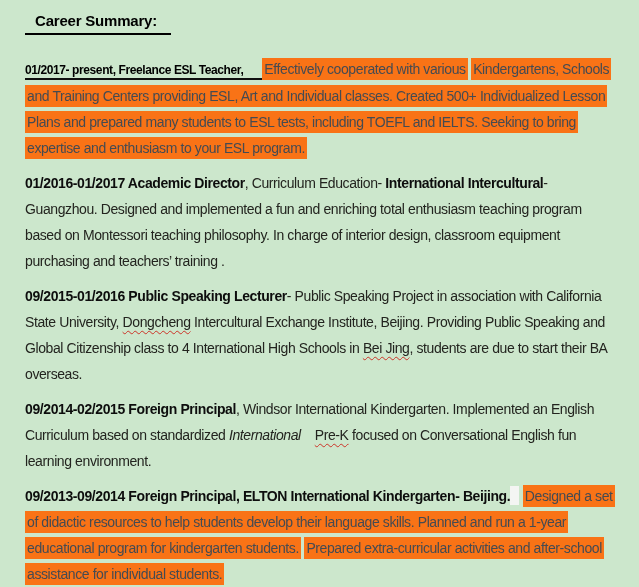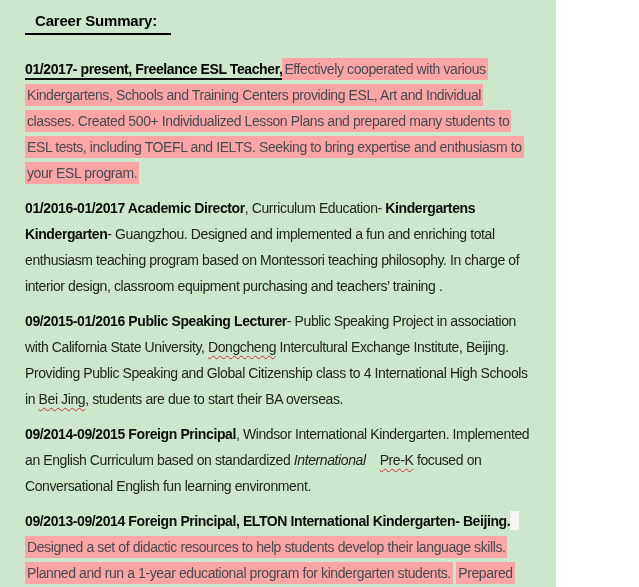--- a/index.html
+++ b/index.html
@@ -1,17 +1,17 @@
 <!DOCTYPE html>
 <html><head>
 <meta charset="utf-8">
 <style>
   html,body { margin:0; padding:0; background:#ffffff; }
   .page {
-    width:556px; height:587px;
+    width:639px; height:587px;
     box-sizing:border-box;
     background:#cce7cc;
     font-family:"Liberation Sans", sans-serif;
     font-size:14px;
     letter-spacing:-0.4px;
     line-height:26px;
     color:#23241f;
     padding:8px 25px 0 25px;
     overflow:hidden;
   }
@@ -22,33 +22,33 @@
     color:#000;
     letter-spacing:-0.2px;
     border-bottom:2px solid #000;
     padding:0 14px 1px 10px;
     margin:2px 0 0 0;
     line-height:22px;
   }
   .para { margin:9px 0 0 0; }
   .entry1 { margin-top:21px; }
   .title1 {
-    font-size:14px;
+    font-size:12px;
     font-weight:bold;
     color:#000;
     letter-spacing:-0.4px;
     border-bottom:2px solid #101010;
     padding-bottom:1px;
-    padding-right:0;
+    padding-right:19px;
   }
   .b { font-weight:bold; color:#0d0d0d;margin-top:28px; }
   .it { font-style:italic;margin-top:32px; }
   .pre { white-space:pre; }
   .hl {
-    background:#fca5a5;
+    background:#f97316;
     color:#454b52;
     padding:3px 2px;
     box-decoration-break:clone;
     -webkit-box-decoration-break:clone;
   }
   .hl-space {
     display:inline-block;
     width:9px; height:19px;
     background:#f4f5f3;
     vertical-align:-4px;
@@ -63,21 +63,21 @@
 </style>
 </head>
 <body>
 
 <div class="page">
 
   <h1 class="heading">Career Summary:</h1>
 
   <p class="para entry1"><span class="title1">01/2017- present, Freelance ESL Teacher,</span><span class="hl">Effectively cooperated with various</span> <span class="hl">Kindergartens, Schools and Training Centers providing ESL, Art and Individual classes. Created 500+ Individualized Lesson Plans and prepared many students to ESL tests, including TOEFL and IELTS. Seeking to bring expertise and enthusiasm to your ESL program.</span></p>
 
-  <p class="para"><span class="b">01/2016-01/2017 Academic Director</span><span>, Curriculum Education- </span><span class="b">Kindergartens Kindergarten</span><span>- Guangzhou. Designed and implemented a fun and enriching total enthusiasm teaching program based on Montessori teaching philosophy. In charge of interior design, classroom equipment purchasing and teachers’ training .</span></p>
+  <p class="para"><span class="b">01/2016-01/2017 Academic Director</span><span>, Curriculum Education- </span><span class="b">International Intercultural</span><span>- Guangzhou. Designed and implemented a fun and enriching total enthusiasm teaching program based on Montessori teaching philosophy. In charge of interior design, classroom equipment purchasing and teachers’ training .</span></p>
 
   <p class="para"><span class="b">09/2015-01/2016 Public Speaking Lecturer</span><span>- Public Speaking Project in association with California State University, </span><span class="sq">Dongcheng</span><span> Intercultural Exchange Institute, Beijing. Providing Public Speaking and Global Citizenship class to 4 International High Schools in </span><span class="sq">Bei Jing</span><span>, students are due to start their BA overseas.</span></p>
 
-  <p class="para"><span class="b">09/2014-09/2015 Foreign Principal</span><span>, Windsor International Kindergarten. Implemented an English Curriculum based on standardized </span><span class="it">International</span><span class="pre">    </span><span class="sq">Pre-K</span><span> focused on Conversational English fun learning environment.</span></p>
+  <p class="para"><span class="b">09/2014-02/2015 Foreign Principal</span><span>, Windsor International Kindergarten. Implemented an English Curriculum based on standardized </span><span class="it">International</span><span class="pre">    </span><span class="sq">Pre-K</span><span> focused on Conversational English fun learning environment.</span></p>
 
   <p class="para"><span class="b">09/2013-09/2014 Foreign Principal, ELTON International Kindergarten- Beijing.</span><span class="hl-space"></span> <span class="hl">Designed a set of didactic resources to help students develop their language skills. Planned and run a 1-year educational program for kindergarten students.</span> <span class="hl">Prepared extra-curricular activities and after-school assistance for individual students.</span></p>
 
 </div>
 
 </body></html>

